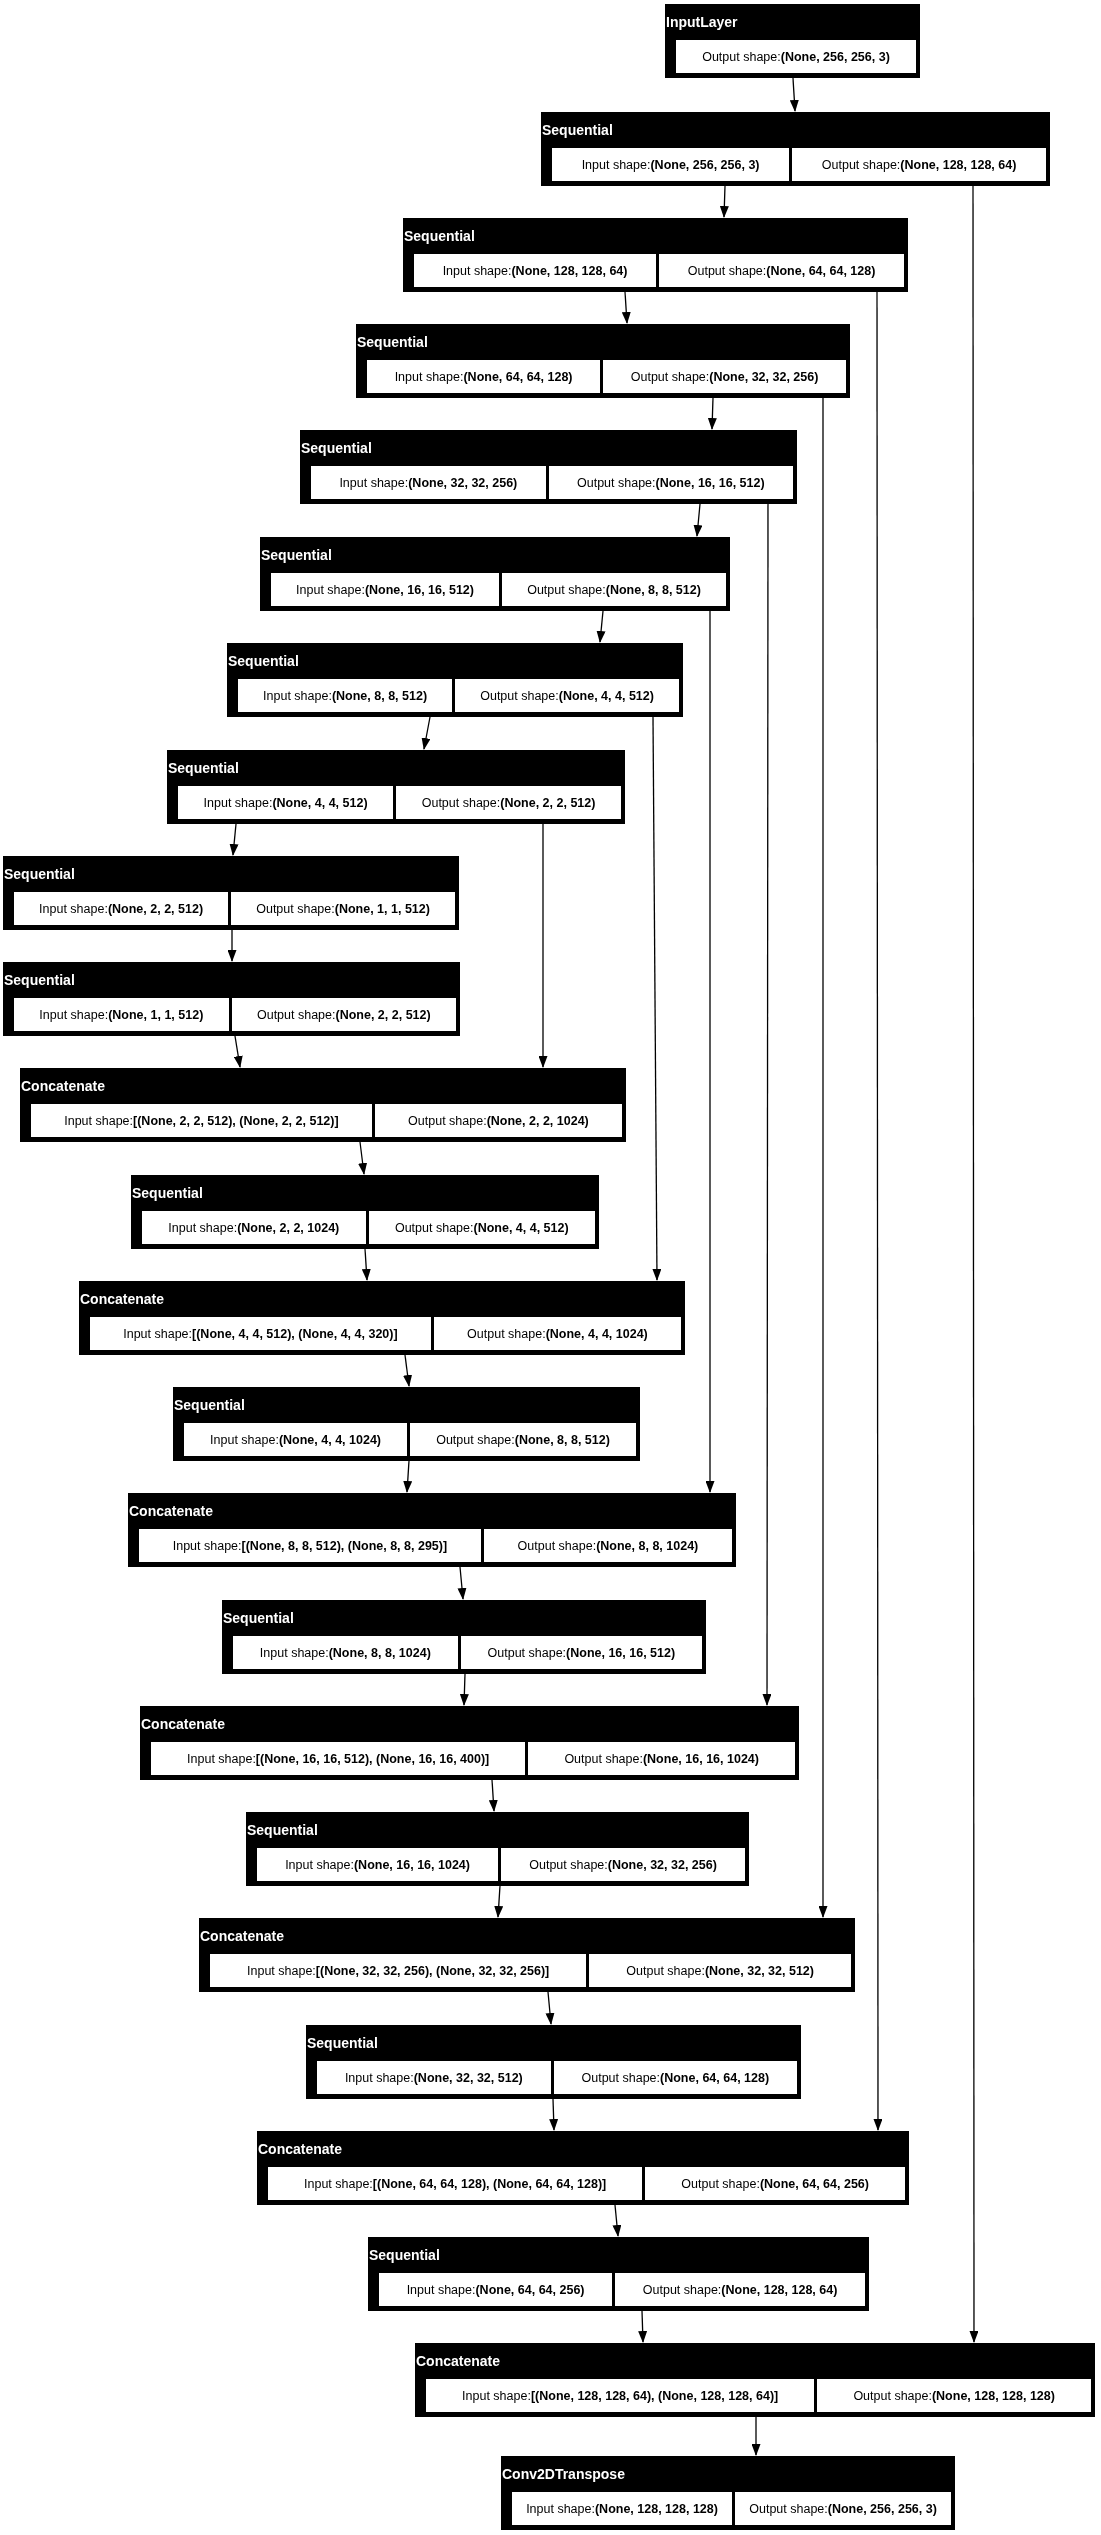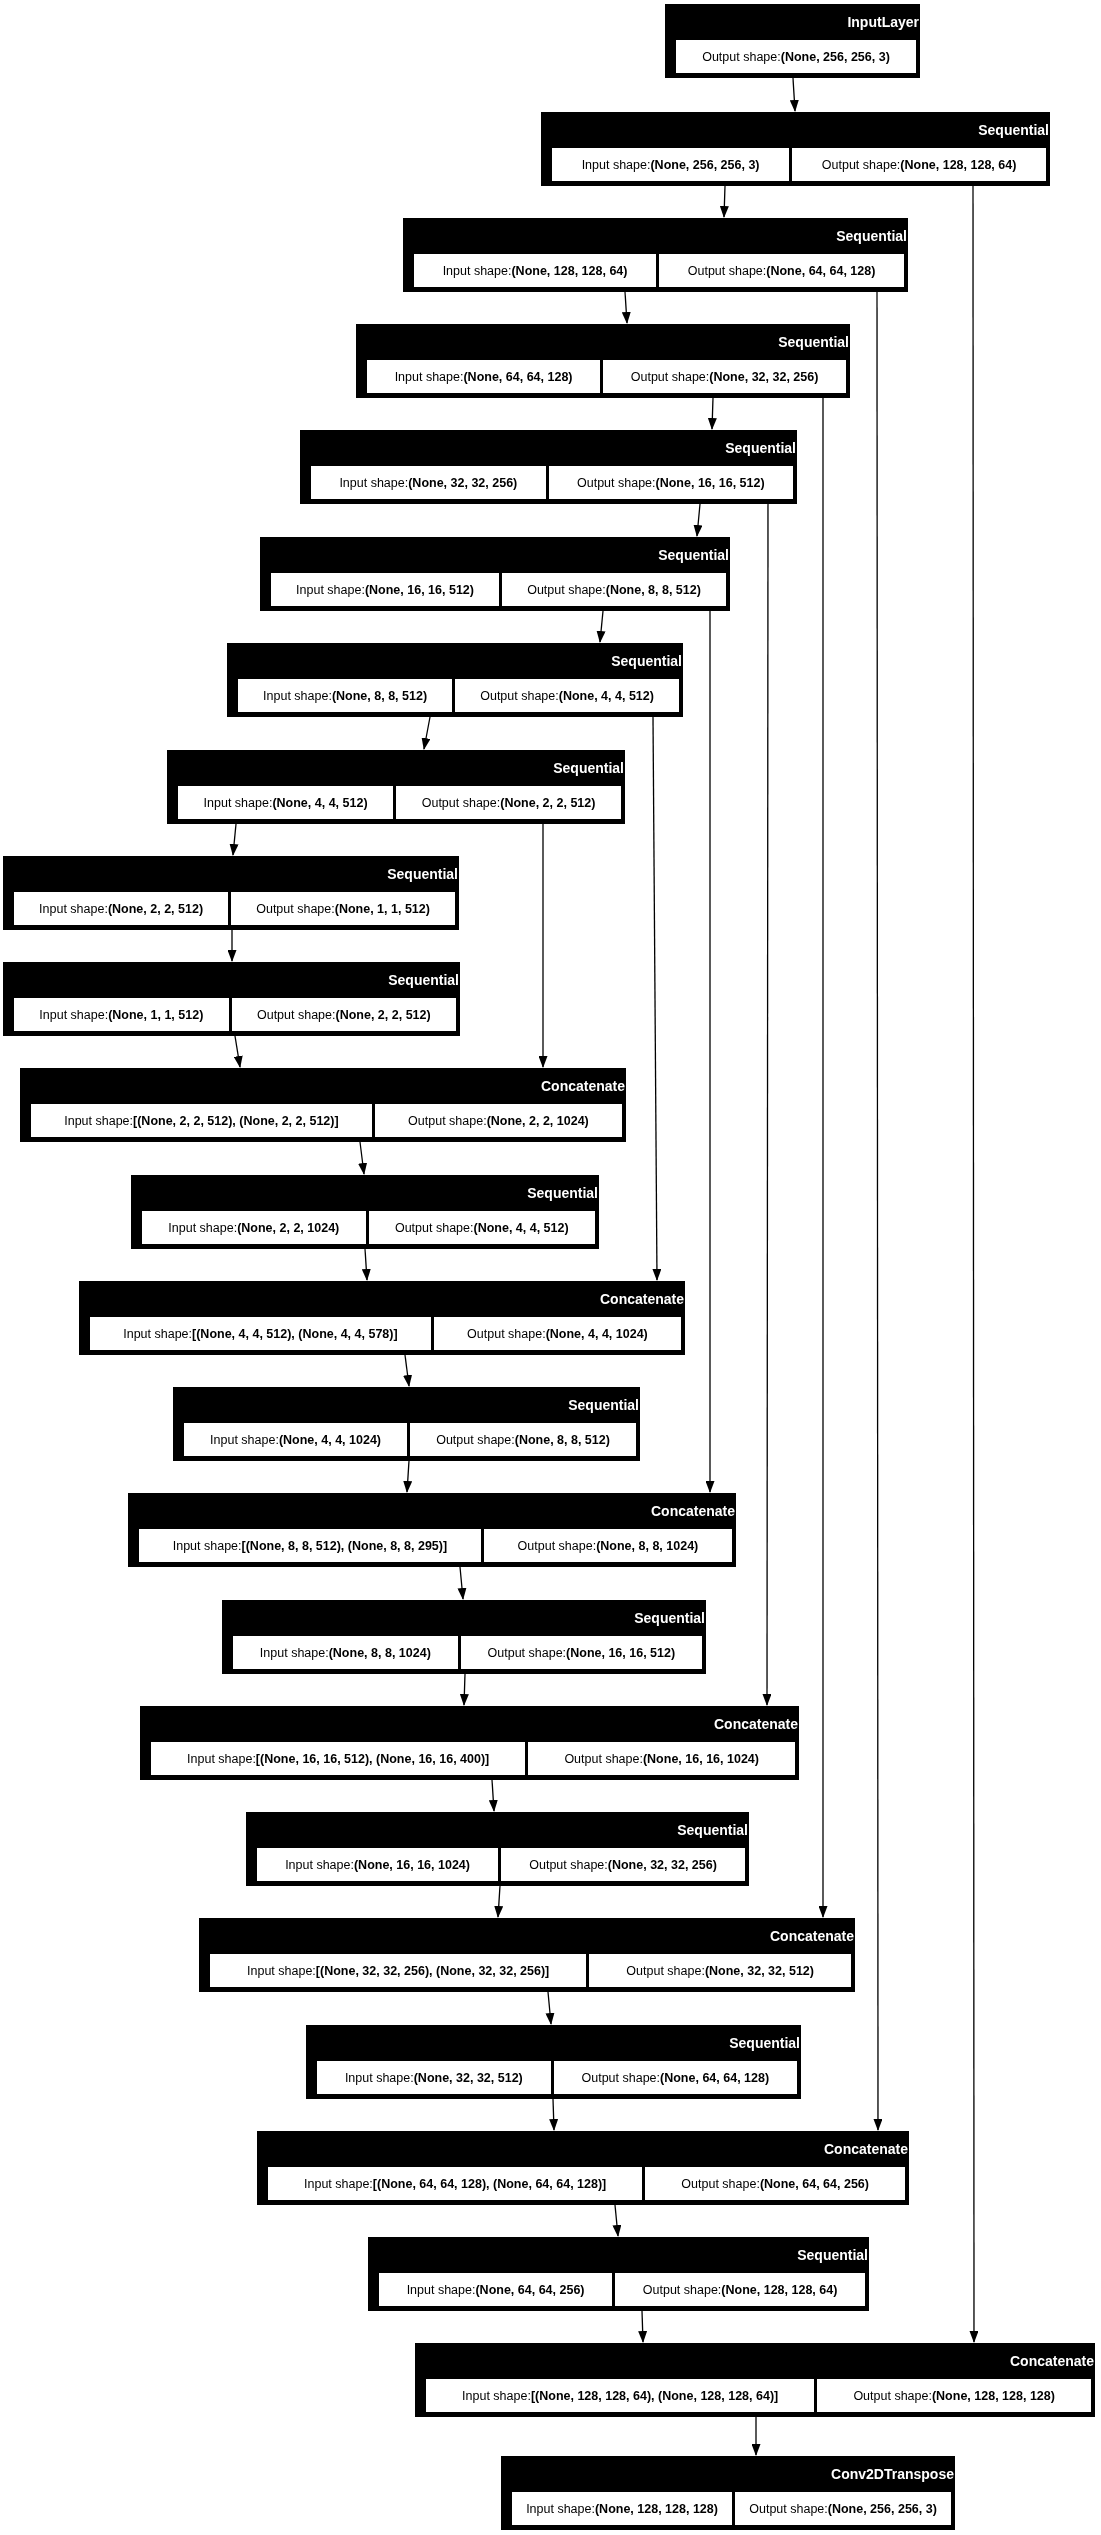--- a/index.html
+++ b/index.html
@@ -20,21 +20,21 @@
   .node {
     position: absolute;
     background: #000000;
     border: 1px solid #000000;
     box-sizing: border-box;
     z-index: 2;
   }
   .node-title {
     height: 35px;
     line-height: 35px;
-    text-align: right;
+    text-align: left;
     color: #ffffff;
     font-size: 14px;
     font-weight: bold;
     white-space: nowrap;
   }
   .node-row {
     display: flex;
     gap: 3px;
     margin: 0 3px 3px 10px;
     height: 33px;
@@ -248,21 +248,21 @@
             <span>Output shape: </span>
             <span class="cell-value">(None, 4, 4, 512)</span>
           </div>
         </div>
       </div>
       <div class="node" style="left: 79px; top: 1281px; width: 606px; height: 74px;">
         <div class="node-title">Concatenate</div>
         <div class="node-row">
           <div class="node-cell">
             <span>Input shape: </span>
-            <span class="cell-value">[(None, 4, 4, 512), (None, 4, 4, 578)]</span>
+            <span class="cell-value">[(None, 4, 4, 512), (None, 4, 4, 320)]</span>
           </div>
           <div class="node-cell">
             <span>Output shape: </span>
             <span class="cell-value">(None, 4, 4, 1024)</span>
           </div>
         </div>
       </div>
       <div class="node" style="left: 173px; top: 1387px; width: 467px; height: 74px;">
         <div class="node-title">Sequential</div>
         <div class="node-row">

